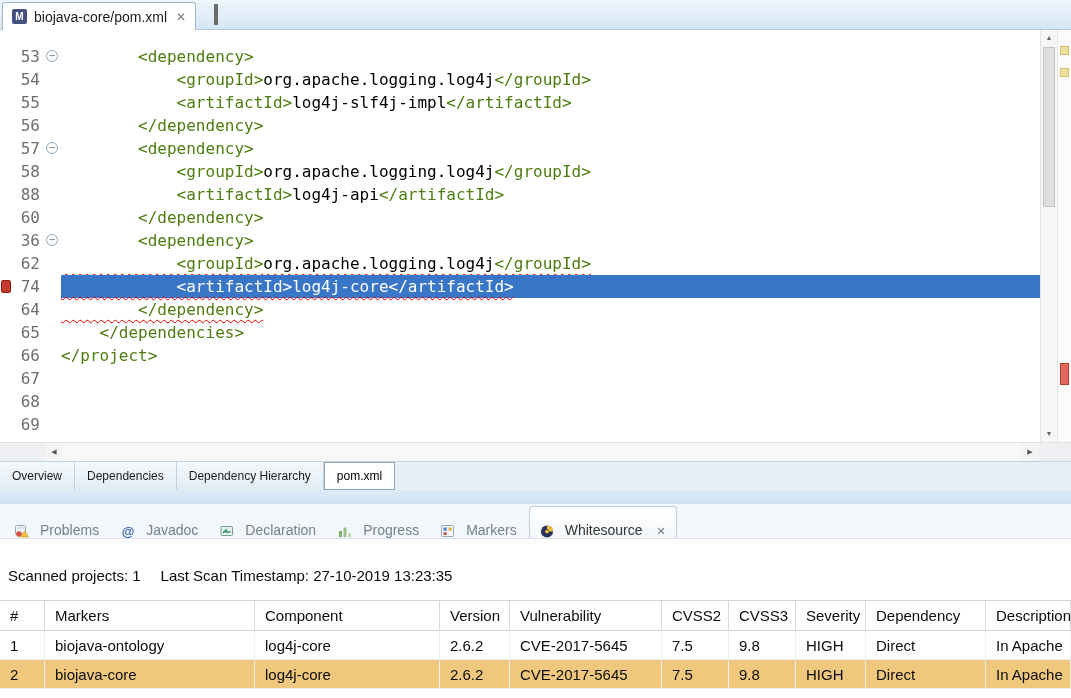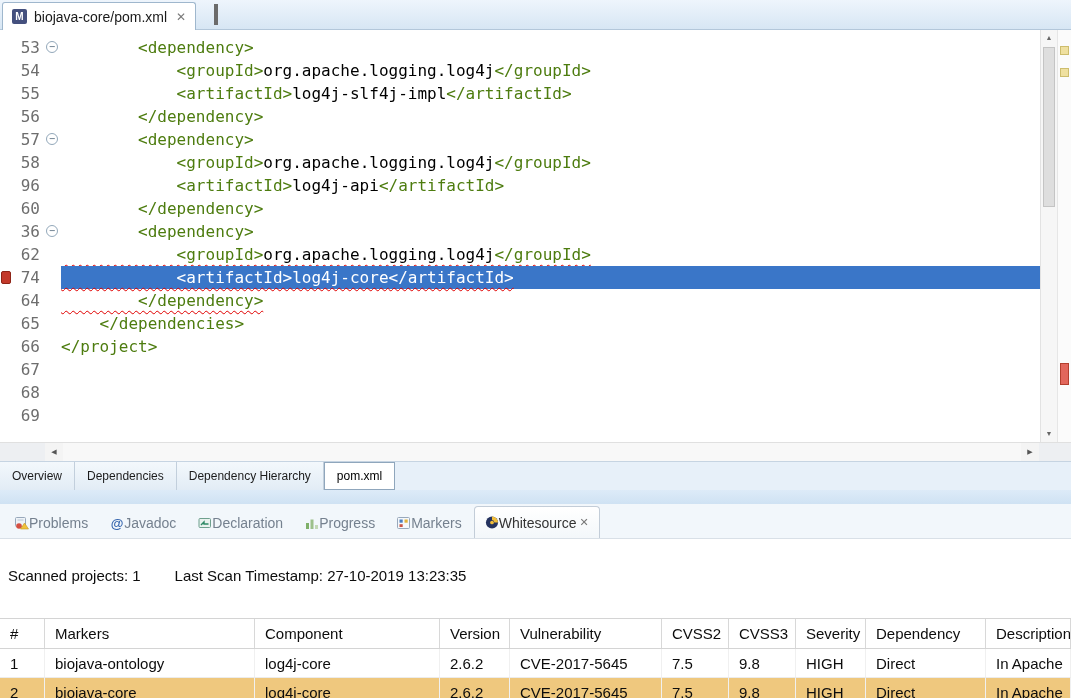--- a/index.html
+++ b/index.html
@@ -11,21 +11,21 @@
   .editor-tabbar { height:30px; flex:0 0 30px; background:linear-gradient(#eef5fc,#d7e6f4); border-bottom:1px solid #b3c7da; display:flex; align-items:flex-end; padding-left:2px; }
   .editor-tab { height:28px; display:flex; align-items:center; gap:7px; padding:0 9px; background:#fff; border:1px solid #9fb7cd; border-bottom:none; border-radius:3px 3px 0 0; font-size:14px; color:#1a1a1a; position:relative; top:1px; }
   .file-icon { width:15px; height:15px; background:#44507e; color:#fff; font-weight:bold; font-size:10px; display:flex; align-items:center; justify-content:center; border-radius:2px; }
   .tab-close { color:#7a7a7a; font-size:12px; margin-left:2px; }
   .win-controls { margin-left:auto; align-self:flex-start; display:flex; gap:18px; margin:6px 14px 0 0; }
   .win-min { width:12px; height:3px; background:#6b6b6b; margin-top:6px; }
   .win-max { width:11px; height:11px; border:2px solid #6b6b6b; }
 
   
   .editor-area { height:412px; flex:0 0 412px; display:flex; background:#fff; }
-  .code-scroll { flex:1; padding-top:6px; overflow:hidden; font-family:"DejaVu Sans Mono","Liberation Mono",monospace; font-size:16px; line-height:23px; }
+  .code-scroll { flex:1; padding-top:15px; overflow:hidden; font-family:"DejaVu Sans Mono","Liberation Mono",monospace; font-size:16px; line-height:23px; }
   .code-line { display:flex; height:23px; white-space:pre; }
   .mk { width:13px; flex:0 0 13px; position:relative; }
   .err-marker { position:absolute; left:1px; top:5px; width:10px; height:13px; background:#c3392b; border:1px solid #8e2417; border-radius:2px; }
   .lnum { width:30px; flex:0 0 30px; text-align:right; color:#6e6e6e; padding-right:3px; }
   .fold { width:18px; flex:0 0 18px; position:relative; }
   .fold-icon { position:absolute; top:5px; left:3px; width:12px; height:12px; border:1px solid #93a8ba; border-radius:50%; color:#5d7183; font-size:10px; line-height:10px; text-align:center; background:#fff; }
   .ltext { flex:1; }
   .seg-t { color:#4d7c0f; }
   .seg-x { color:#000; }
   .code-line.selected .ltext { background:#3a76c8; }
@@ -50,28 +50,28 @@
 
   
   .pom-tabs { height:29px; flex:0 0 29px; background:#e7f0f9; border-top:1px solid #c6d4e2; display:flex; align-items:stretch; font-size:12px; }
   .pom-tab { display:flex; align-items:center; padding:0 12px; color:#1c1c1c; border-right:1px solid #c2cfdc; background:linear-gradient(#f3f8fc,#e2ecf5); }
   .pom-tab.active { background:#fff; border:1px solid #8fa6bc; color:#000; }
 
   .splitter { height:14px; flex:0 0 14px; background:linear-gradient(#ddebf8,#cfe2f3); }
 
   
   .view-tabbar { height:34px; flex:0 0 34px; background:#f2f7fb; display:flex; align-items:flex-end; padding-left:5px; gap:2px; }
-  .view-tab { display:flex; align-items:center; gap:0; height:30px; padding:0 10px; font-size:14px; color:#75818f; }
+  .view-tab { display:flex; align-items:flex-end; gap:11px; height:30px; padding:0 10px; font-size:14px; color:#75818f; }
   .view-tab.active { background:linear-gradient(#ffffff,#f3f7fa); border:1px solid #c3cdd8; border-bottom:none; border-radius:4px 4px 0 0; color:#333; height:32px; }
   .vicon { display:inline-flex; width:14px; height:14px; align-items:center; justify-content:center; }
   .view-tab-close { color:#777; font-size:11px; margin-left:3px; }
 
   
   .panel { flex:1; background:#fff; border-top:1px solid #d9e0e7; padding-top:28px; overflow:hidden; }
-  .scanline { display:flex; gap:34px; padding-left:8px; font-size:15px; color:#0d0d0d; margin-bottom:34px; }
+  .scanline { display:flex; gap:20px; padding-left:8px; font-size:15px; color:#0d0d0d; margin-bottom:16px; }
   .vuln-table { font-size:15px; color:#0d0d0d; }
   .trow { display:grid; grid-template-columns:45px 210px 185px 70px 152px 67px 67px 70px 120px minmax(0,1fr); height:29px; align-items:center; }
   .trow.header { height:31px; border-top:1px solid #d4d4d4; border-bottom:1px solid #d4d4d4; }
   .tcell { padding-left:10px; overflow:hidden; white-space:nowrap; height:100%; display:flex; align-items:center; }
   .trow.header .tcell { border-right:1px solid #d8d8d8; }
   .trow.body .tcell { border-right:1px solid #f0f0f0; }
   .trow.body { border-bottom:1px solid #ececec; }
   .trow.body.selected { background:#efc87e; }
 </style>
 </head>
@@ -92,21 +92,21 @@
   </div>
 
   <div class="editor-area">
     <div class="code-scroll">
         <div class="code-line"><span class="mk"></span><span class="lnum">53</span><span class="fold"><span class="fold-icon">−</span></span><span class="ltext"><span class="seg-t">        &lt;dependency&gt;</span></span></div>
         <div class="code-line"><span class="mk"></span><span class="lnum">54</span><span class="fold"></span><span class="ltext"><span class="seg-t">            &lt;groupId&gt;</span><span class="seg-x">org.apache.logging.log4j</span><span class="seg-t">&lt;/groupId&gt;</span></span></div>
         <div class="code-line"><span class="mk"></span><span class="lnum">55</span><span class="fold"></span><span class="ltext"><span class="seg-t">            &lt;artifactId&gt;</span><span class="seg-x">log4j-slf4j-impl</span><span class="seg-t">&lt;/artifactId&gt;</span></span></div>
         <div class="code-line"><span class="mk"></span><span class="lnum">56</span><span class="fold"></span><span class="ltext"><span class="seg-t">        &lt;/dependency&gt;</span></span></div>
         <div class="code-line"><span class="mk"></span><span class="lnum">57</span><span class="fold"><span class="fold-icon">−</span></span><span class="ltext"><span class="seg-t">        &lt;dependency&gt;</span></span></div>
         <div class="code-line"><span class="mk"></span><span class="lnum">58</span><span class="fold"></span><span class="ltext"><span class="seg-t">            &lt;groupId&gt;</span><span class="seg-x">org.apache.logging.log4j</span><span class="seg-t">&lt;/groupId&gt;</span></span></div>
-        <div class="code-line"><span class="mk"></span><span class="lnum">96</span><span class="fold"></span><span class="ltext"><span class="seg-t">            &lt;artifactId&gt;</span><span class="seg-x">log4j-api</span><span class="seg-t">&lt;/artifactId&gt;</span></span></div>
+        <div class="code-line"><span class="mk"></span><span class="lnum">88</span><span class="fold"></span><span class="ltext"><span class="seg-t">            &lt;artifactId&gt;</span><span class="seg-x">log4j-api</span><span class="seg-t">&lt;/artifactId&gt;</span></span></div>
         <div class="code-line"><span class="mk"></span><span class="lnum">60</span><span class="fold"></span><span class="ltext"><span class="seg-t">        &lt;/dependency&gt;</span></span></div>
         <div class="code-line"><span class="mk"></span><span class="lnum">36</span><span class="fold"><span class="fold-icon">−</span></span><span class="ltext"><span class="seg-t">        &lt;dependency&gt;</span></span></div>
         <div class="code-line"><span class="mk"></span><span class="lnum">62</span><span class="fold"></span><span class="ltext squig"><span class="seg-t">            &lt;groupId&gt;</span><span class="seg-x">org.apache.logging.log4j</span><span class="seg-t">&lt;/groupId&gt;</span></span></div>
         <div class="code-line selected"><span class="mk"><span class="err-marker"></span></span><span class="lnum">74</span><span class="fold"></span><span class="ltext squig"><span class="seg-t">            &lt;artifactId&gt;</span><span class="seg-x">log4j-core</span><span class="seg-t">&lt;/artifactId&gt;</span></span></div>
         <div class="code-line"><span class="mk"></span><span class="lnum">64</span><span class="fold"></span><span class="ltext squig"><span class="seg-t">        &lt;/dependency&gt;</span></span></div>
         <div class="code-line"><span class="mk"></span><span class="lnum">65</span><span class="fold"></span><span class="ltext"><span class="seg-t">    &lt;/dependencies&gt;</span></span></div>
         <div class="code-line"><span class="mk"></span><span class="lnum">66</span><span class="fold"></span><span class="ltext"><span class="seg-t">&lt;/project&gt;</span></span></div>
         <div class="code-line"><span class="mk"></span><span class="lnum">67</span><span class="fold"></span><span class="ltext"></span></div>
         <div class="code-line"><span class="mk"></span><span class="lnum">68</span><span class="fold"></span><span class="ltext"></span></div>
         <div class="code-line"><span class="mk"></span><span class="lnum">69</span><span class="fold"></span><span class="ltext"></span></div>

